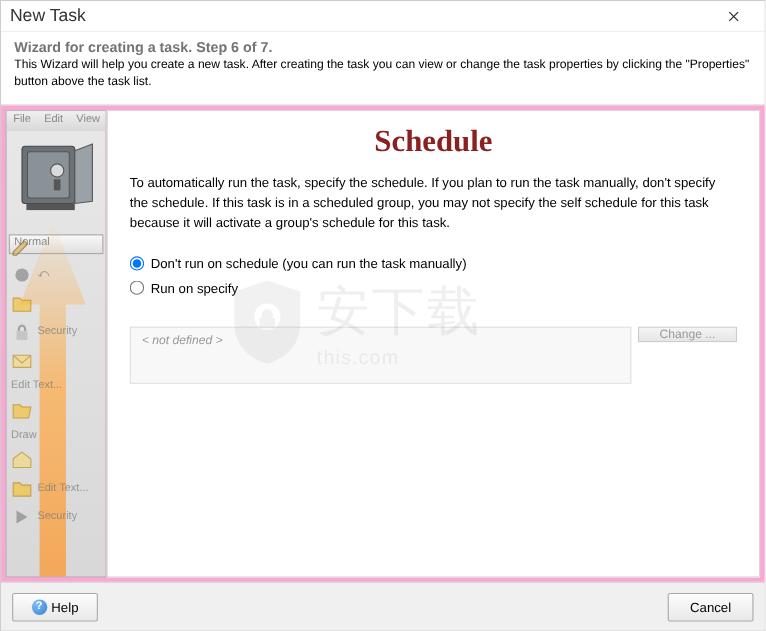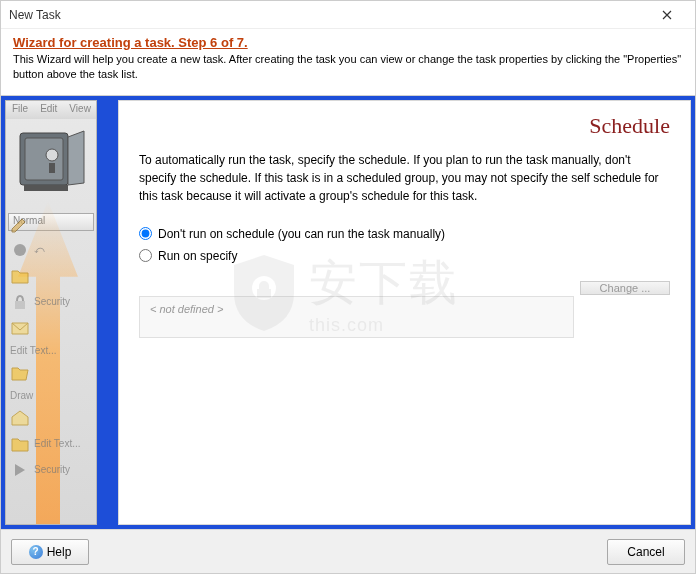--- a/index.html
+++ b/index.html
@@ -1,42 +1,42 @@
 <!DOCTYPE html>
 <html><head>
 <meta charset="utf-8">
 <style>
 * { box-sizing: border-box; margin: 0; padding: 0; }
 body { font-family: "Segoe UI", Tahoma, sans-serif; font-size: 12px; background: #fff; width: 696px; height: 574px; overflow: hidden; }
 .window { width: 696px; height: 574px; border: 1px solid #ccc; display: flex; flex-direction: column; background: #fff; }
 .titlebar { height: 28px; background: #fff; display: flex; align-items: center; padding: 0 8px; border-bottom: 1px solid #eee; }
-.titlebar-text { flex: 1; font-size: 12px; color: #333; }
+.titlebar-text { flex: 1; font-size: 16px; color: #333; }
 .close-btn { width: 40px; height: 28px; display: flex; align-items: center; justify-content: center; cursor: pointer; font-size: 14px; color: #333; }
 .header { padding: 6px 12px 12px 12px; border-bottom: 1px solid #d0d0d0; background: #fff; }
-.header-title { font-weight: bold; font-size: 13px; color: #c2410c; margin-bottom: 2px; text-decoration: underline; }
+.header-title { font-weight: bold; font-size: 13px; color: #737373; margin-bottom: 2px; }
 .header-desc { font-size: 11px; color: #000; line-height: 1.4; }
-.body { flex: 1; display: flex; background: #1d4ed8; padding: 4px; gap: 21px; overflow: hidden; }
+.body { flex: 1; display: flex; background: #f9a8d4; padding: 4px; gap: 0; overflow: hidden; }
 .sidebar { width: 92px; background: linear-gradient(to bottom, #e8e8e8, #d8d8d8); border: 1px solid #b8b8b8; position: relative; overflow: hidden; }
 .sidebar-menu { position: absolute; top: 0; left: 0; right: 0; height: 18px; background: linear-gradient(to bottom, #f0f0f0, #d8d8d8); display: flex; font-size: 10px; color: #888; }
 .sidebar-menu span { padding: 2px 6px; }
 .safe-img { position: absolute; top: 24px; left: 10px; width: 72px; height: 72px; }
 .arrow-overlay { position: absolute; top: 100px; left: 12px; width: 60px; height: 380px; background: linear-gradient(to top, #ff8c1a 0%, #ffaa44 60%, transparent 100%); clip-path: polygon(30% 100%, 30% 20%, 0% 20%, 50% 0%, 100% 20%, 70% 20%, 70% 100%); opacity: 0.7; }
 .sidebar-icons { position: absolute; top: 110px; left: 0; right: 0; display: flex; flex-direction: column; gap: 8px; padding: 4px; }
 .sb-row { display: flex; align-items: center; gap: 4px; opacity: 0.7; }
 .sb-label { font-size: 10px; color: #777; }
 .sb-ico { width: 20px; height: 18px; display: inline-block; }
 .normal-btn { position: absolute; top: 112px; left: 2px; right: 2px; height: 18px; background: linear-gradient(#f8f8f8,#e0e0e0); border: 1px solid #aaa; font-size: 10px; color: #888; text-align: left; padding: 1px 4px; }
 .content { flex: 1; background: #fff; border: 1px solid #d8d8d8; padding: 12px 20px; position: relative; overflow: hidden; }
-.content-title { text-align: right; font-family: Georgia, serif; font-size: 22px; color: #8b2020; font-weight: normal; margin-bottom: 12px; }
+.content-title { text-align: center; font-family: Georgia, serif; font-size: 28px; color: #8b2020; font-weight: bold; margin-bottom: 12px; }
 .content-desc { font-size: 12px; color: #000; line-height: 1.5; margin-bottom: 18px; }
-.radio-group { margin-bottom: 14px; }
+.radio-group { margin-bottom: 24px; }
 .radio-row { display: flex; align-items: center; gap: 6px; height: 22px; font-size: 12px; cursor: pointer; }
 .radio-row input { width: 13px; height: 13px; }
 .sched-box { display: flex; gap: 6px; }
-.sched-text { flex: 1; border: 1px solid #e0e0e0; background: #f8f8f8; padding: 6px 10px; font-size: 11px; color: #999; height: 42px; font-style: italic; margin-top: 15px; }
+.sched-text { flex: 1; border: 1px solid #e0e0e0; background: #f8f8f8; padding: 6px 10px; font-size: 11px; color: #999; height: 52px; font-style: italic; }
 .sched-btn { width: 90px; height: 14px; background: linear-gradient(#f5f5f5,#e6e6e6); border: 1px solid #ccc; color: #999; font-size: 11px; cursor: default; }
 .watermark { position: absolute; top: 150px; left: 110px; width: 300px; height: 120px; opacity: 0.13; pointer-events: none; }
 .wm-shield { width: 70px; height: 80px; }
 .wm-text { font-size: 48px; font-weight: 300; color: #888; letter-spacing: 2px; }
 .wm-sub { font-size: 18px; color: #888; letter-spacing: 1px; }
 .footer { height: 44px; background: #f0f0f0; border-top: 1px solid #d8d8d8; display: flex; align-items: center; padding: 0 10px; gap: 6px; }
 .footer-spacer { flex: 1; }
 .btn { height: 26px; min-width: 78px; background: linear-gradient(#fdfdfd,#e8e8e8); border: 1px solid #a8a8a8; border-radius: 2px; font-size: 12px; color: #000; cursor: pointer; padding: 0 10px; display: inline-flex; align-items: center; justify-content: center; gap: 4px; }
 .btn.primary { border-color: #3c7fb1; box-shadow: 0 0 0 1px #7eb4ea inset; }
 .help-ico { width: 14px; height: 14px; border-radius: 50%; background: radial-gradient(circle at 30% 30%, #7ec0ee, #3b7dd8); color: #fff; font-size: 10px; display: inline-flex; align-items: center; justify-content: center; font-weight: bold; }

